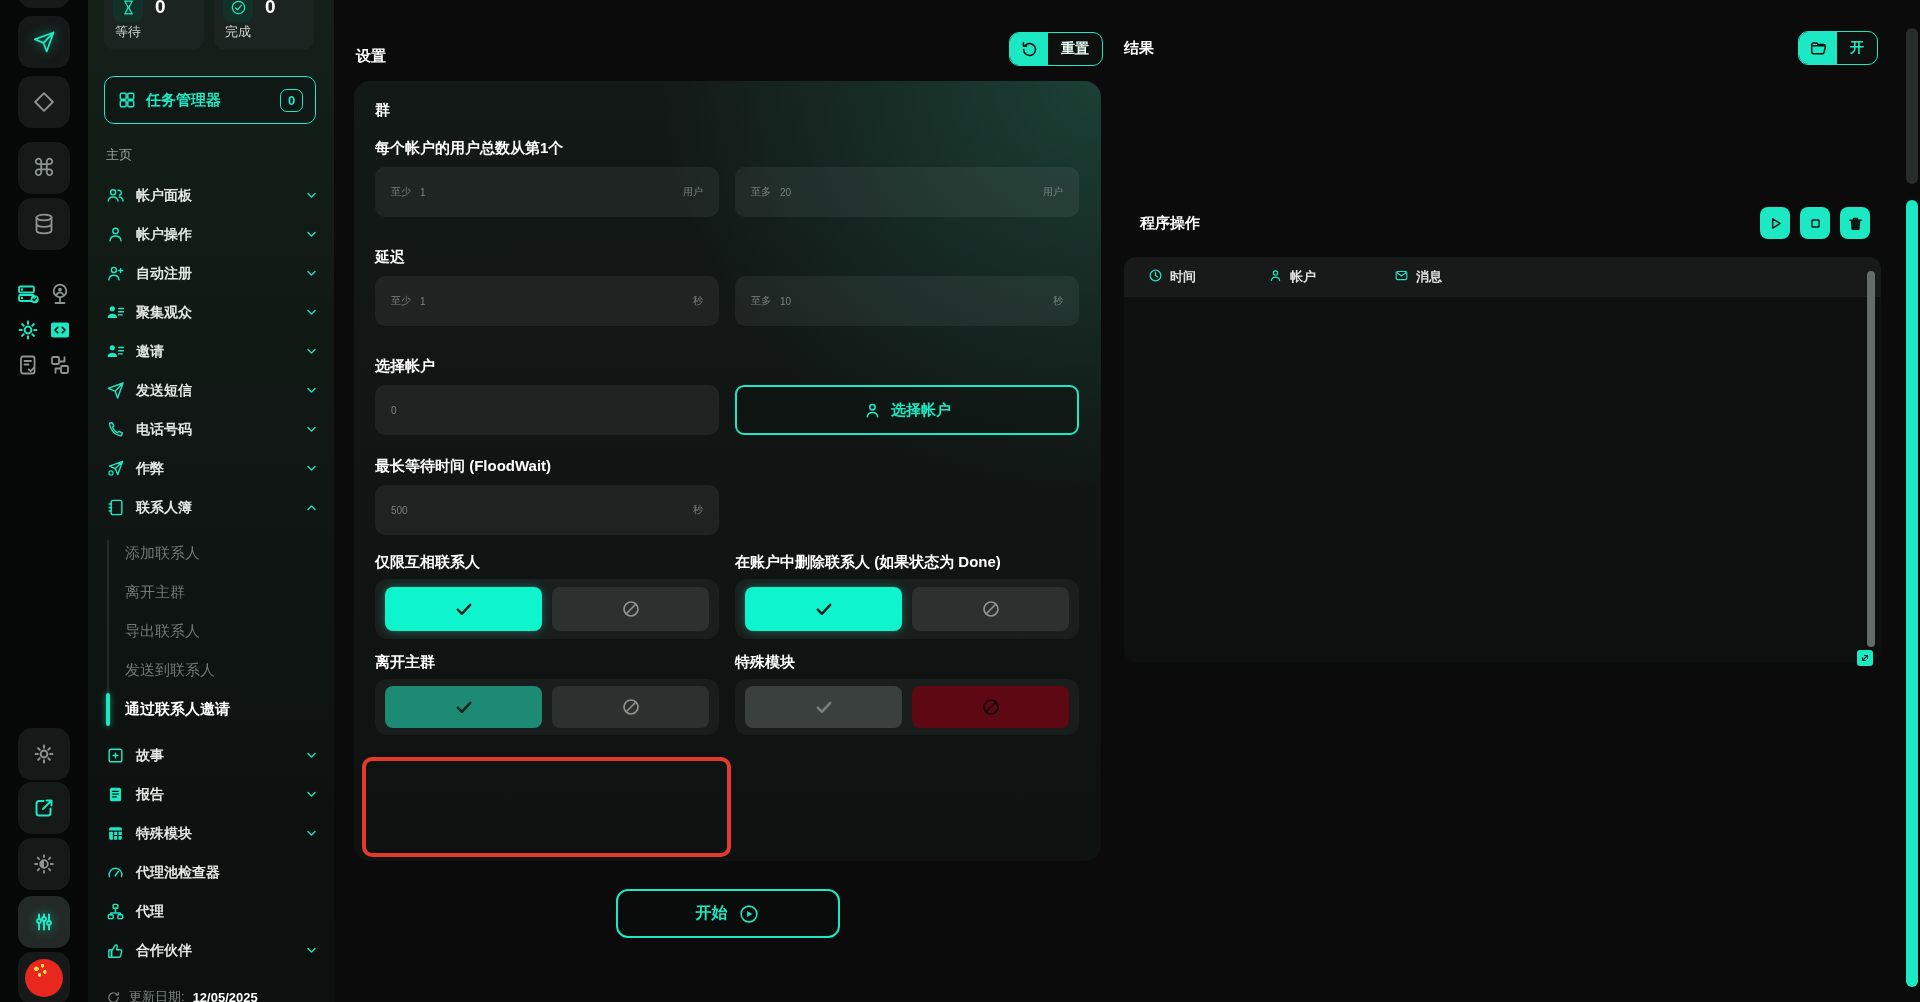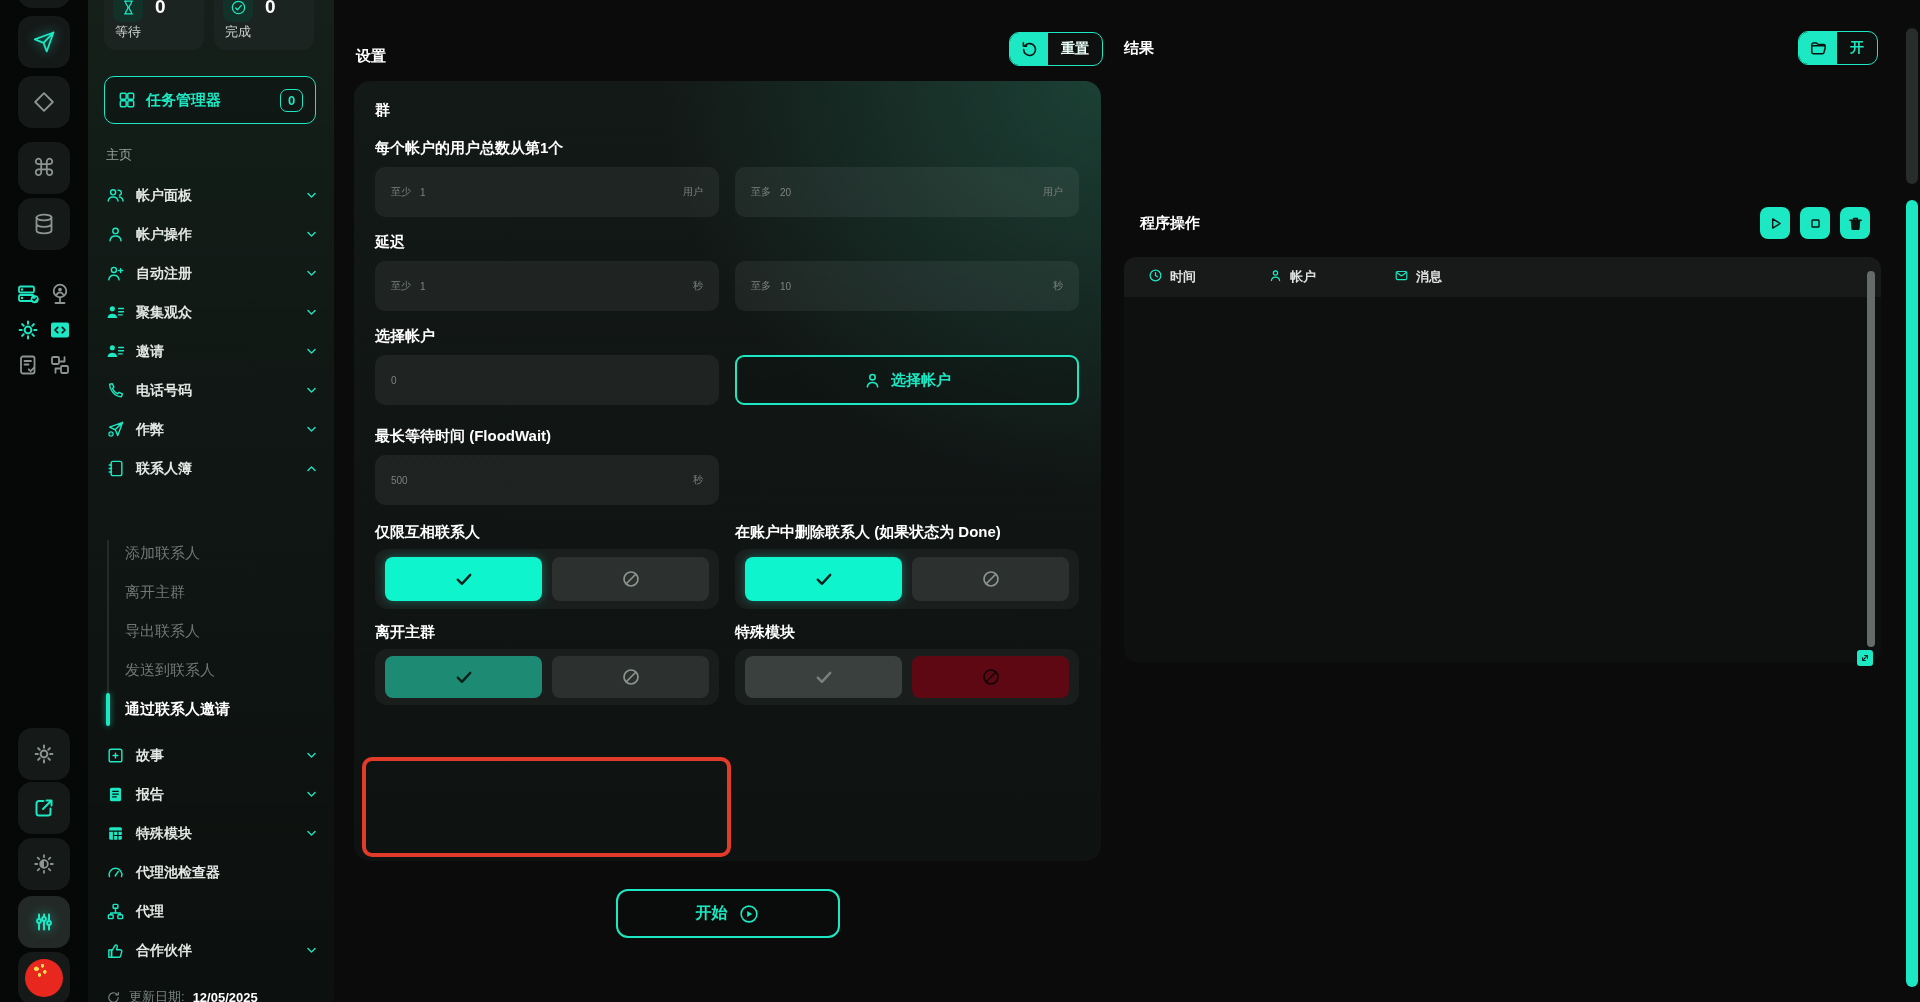--- a/index.html
+++ b/index.html
@@ -82,21 +82,21 @@
       radial-gradient(95% 85% at 100% 0%, rgba(34,96,77,.55), rgba(0,0,0,0) 62%),
       linear-gradient(180deg,#131917,#0e1211);}
   .f-label{font-size:15px;font-weight:700;color:#fff;height:18px;line-height:18px;}
   .ta-wrap{position:relative;margin-top:8px;height:132px;border-radius:9px;background:rgba(255,255,255,.055);padding:11px 14px;}
   .ta-ph{white-space:pre-line;font-size:14px;line-height:1.45;color:#6d7571;}
   .ta-resize{position:absolute;right:3px;bottom:3px;width:11px;height:11px;
     background:repeating-linear-gradient(135deg, rgba(0,0,0,0) 0 2.5px, #5c6360 2.5px 4px);
     clip-path:polygon(100% 0,100% 100%,0 100%);}
   .form-grid{display:grid;grid-template-columns:1fr 1fr;column-gap:16px;margin-top:10px;}
   .form-grid.toggles{margin-top:8px;}
-  .mt20{margin-top:20px;} .mt24{margin-top:16px;font-family:Liberation Serif, serif;} .mt22{margin-top:22px;} .mt18{margin-top:18px;} .mt10{margin-top:10px;}
+  .mt20{margin-top:20px;} .mt24{margin-top:31px;font-family:Liberation Serif, serif;} .mt22{margin-top:22px;} .mt18{margin-top:18px;} .mt10{margin-top:10px;}
   .lbl-row{display:grid;grid-template-columns:1fr 1fr;column-gap:16px;}
   .field{height:50px;border-radius:10px;background:rgba(255,255,255,.06);display:flex;align-items:center;padding:0 16px;gap:9px;font-size:10px;}
   .field .ph{color:#7b837f;}
   .field .unit{margin-left:auto;color:#7b837f;}
   .select-btn{height:50px;border-radius:9px;border:2px solid var(--accent);background:rgba(10,16,14,.3);display:flex;align-items:center;justify-content:center;gap:9px;cursor:pointer;}
   .select-btn .ic{width:19px;height:19px;color:var(--accent);}
   .select-btn span{color:var(--accent);font-weight:700;font-size:15px;}
   .tg-group{height:60px;border-radius:12px;background:rgba(255,255,255,.045);display:flex;gap:10px;padding:8px 10px;}
   .tg-group.short{height:56px;padding:7px 10px;}
   .tg-btn{flex:1;border:none;border-radius:8px;display:flex;align-items:center;justify-content:center;cursor:pointer;}
@@ -366,20 +366,33 @@
         <span class="mi-label">邀请</span>
         <i class="ic chev">
             <svg viewBox="0 0 24 24" fill="none" stroke="currentColor" stroke-width="2.6" stroke-linecap="round" stroke-linejoin="round">
               <path d="M5.5 8.5l6.5 6.5 6.5-6.5"></path>
             </svg>
           </i>
       </div>
       <div class="menu-item">
         <i class="ic mi">
             <svg viewBox="0 0 24 24" fill="none" stroke="currentColor" stroke-width="1.8" stroke-linecap="round" stroke-linejoin="round">
+              <path d="M21.5 2.5L11.5 12.8M21.5 2.5l-6.8 19-3.2-8.7L2.8 9.3z"></path>
+            </svg>
+          </i>
+        <span class="mi-label">发送短信</span>
+        <i class="ic chev">
+            <svg viewBox="0 0 24 24" fill="none" stroke="currentColor" stroke-width="2.6" stroke-linecap="round" stroke-linejoin="round">
+              <path d="M5.5 8.5l6.5 6.5 6.5-6.5"></path>
+            </svg>
+          </i>
+      </div>
+      <div class="menu-item">
+        <i class="ic mi">
+            <svg viewBox="0 0 24 24" fill="none" stroke="currentColor" stroke-width="1.8" stroke-linecap="round" stroke-linejoin="round">
               <path d="M4.6 4C4.2 10 10 19.6 19.4 20l1.3-3.7-4.2-2-1.8 1.9c-2.8-1.3-5.3-3.9-6.6-6.7l1.9-1.8-2-4.2z"></path>
             </svg>
           </i>
         <span class="mi-label">电话号码</span>
         <i class="ic chev">
             <svg viewBox="0 0 24 24" fill="none" stroke="currentColor" stroke-width="2.6" stroke-linecap="round" stroke-linejoin="round">
               <path d="M5.5 8.5l6.5 6.5 6.5-6.5"></path>
             </svg>
           </i>
       </div>

